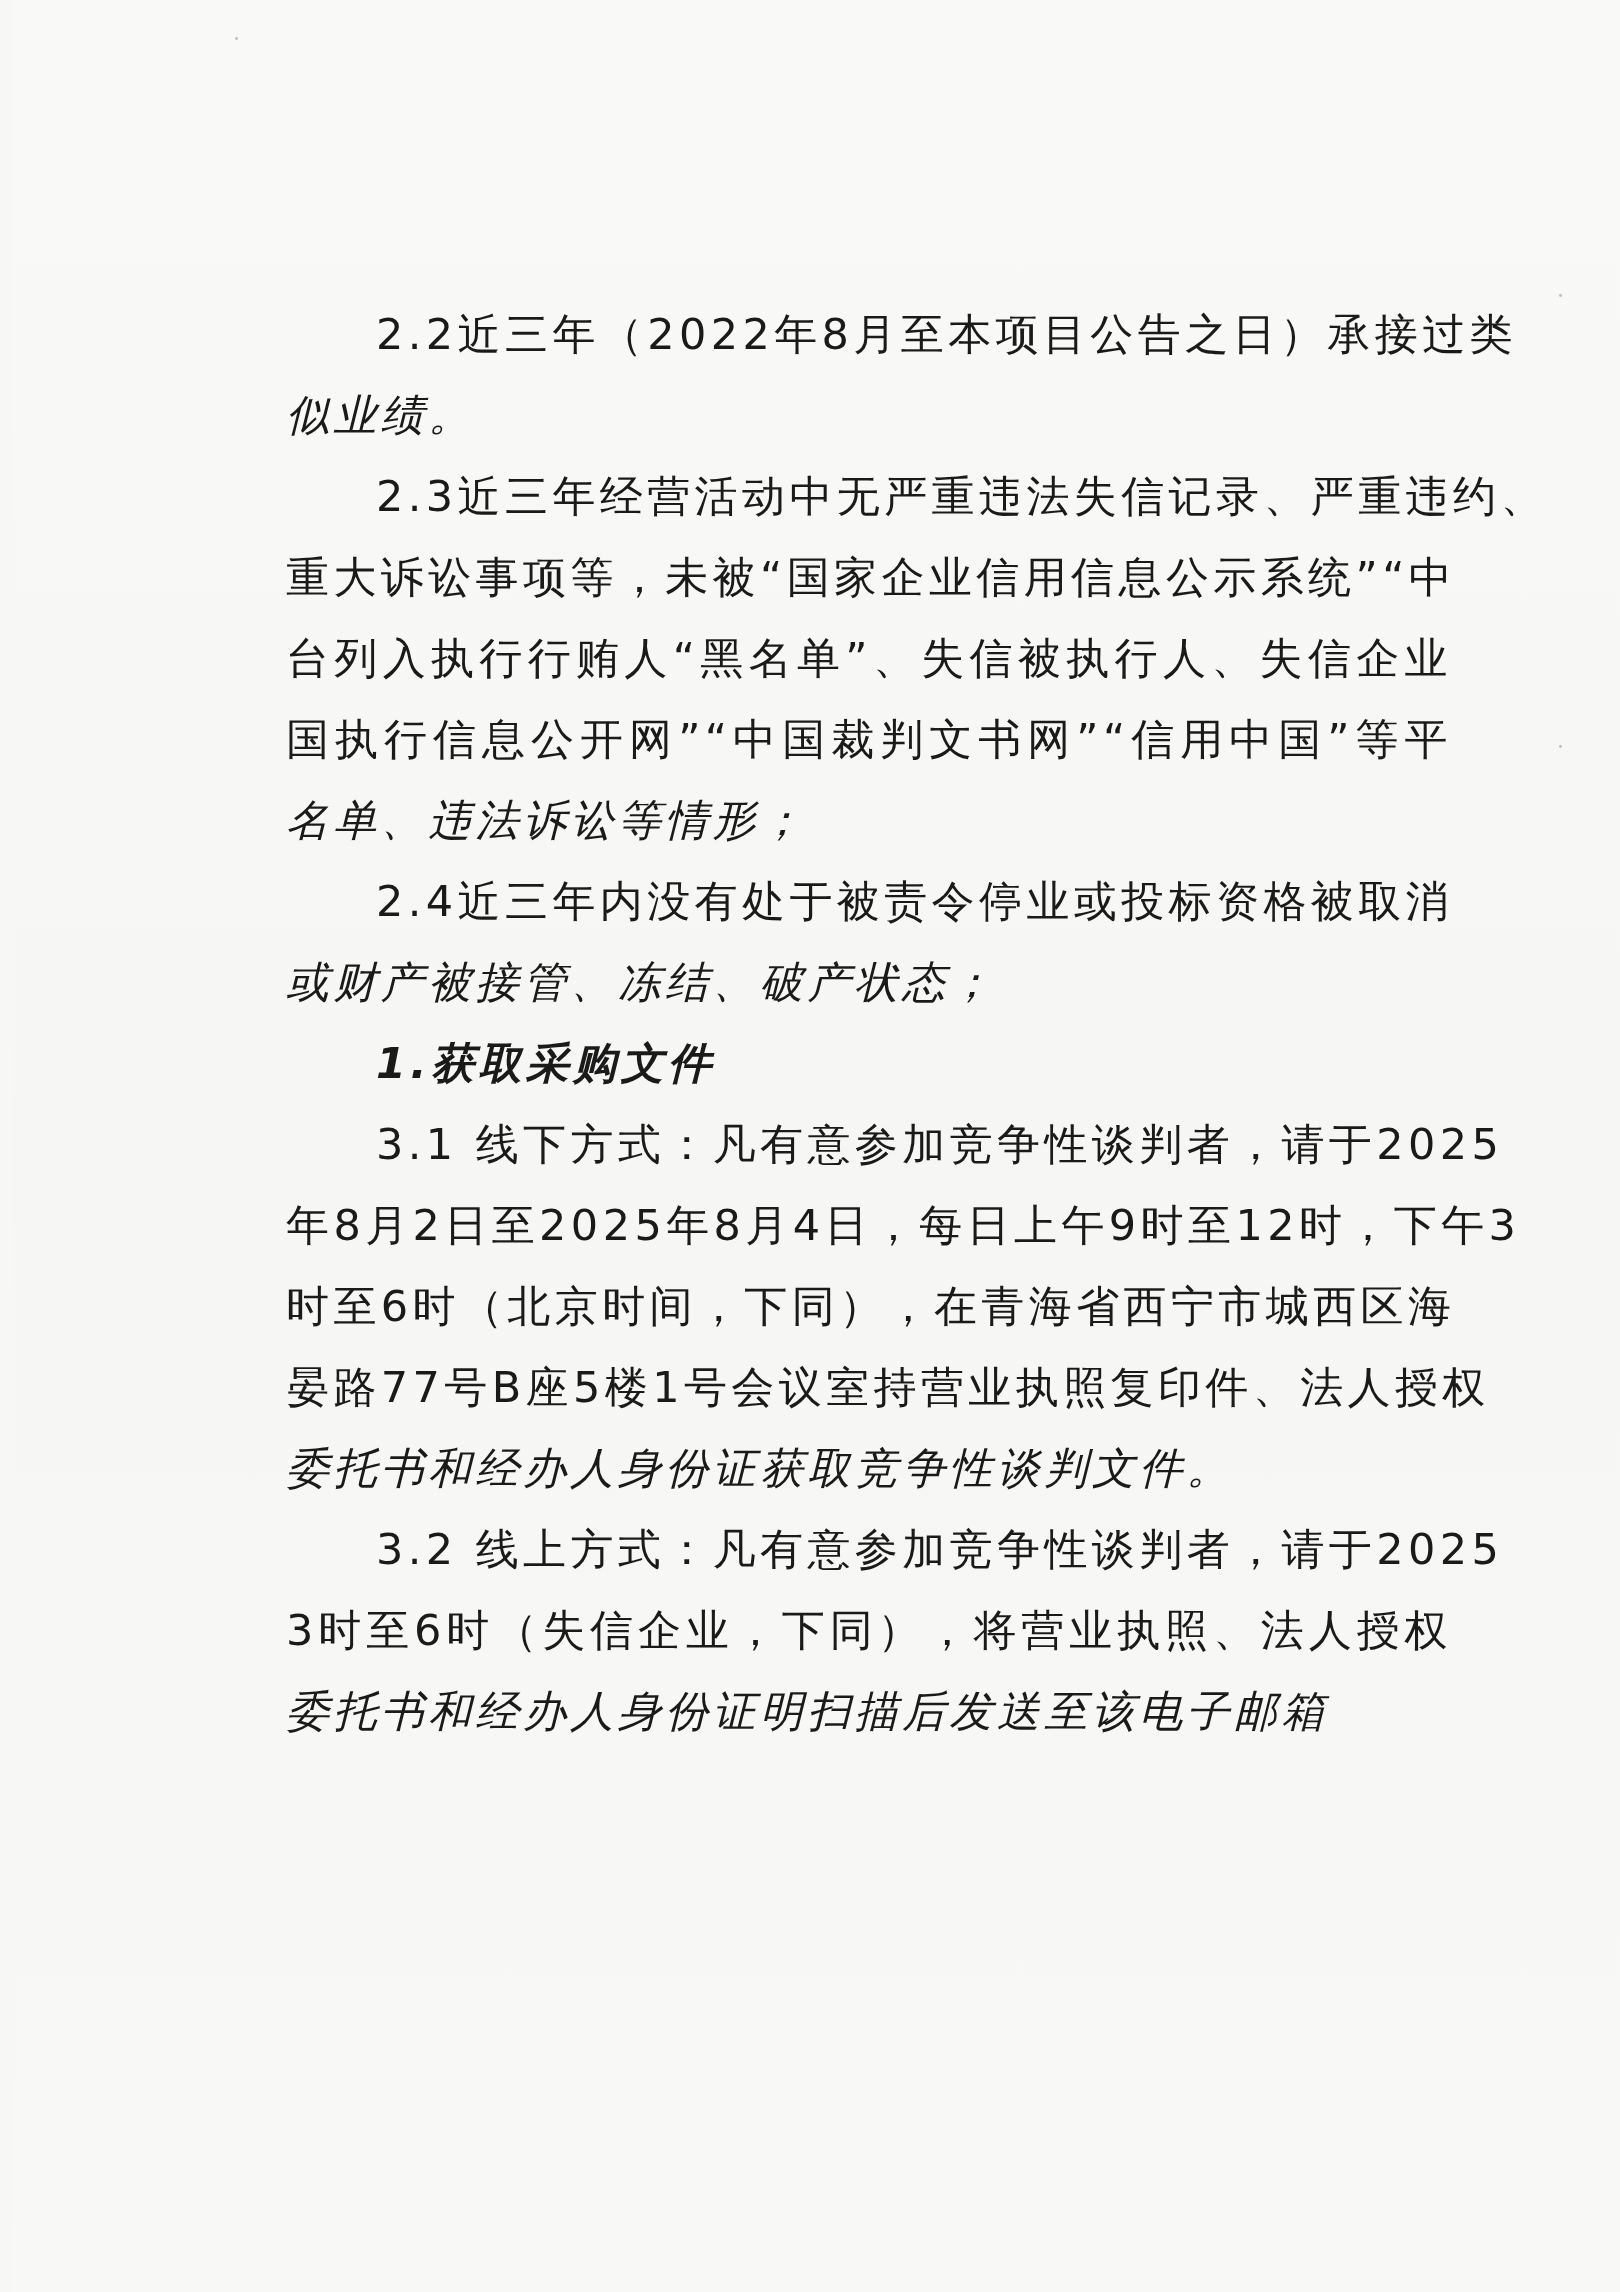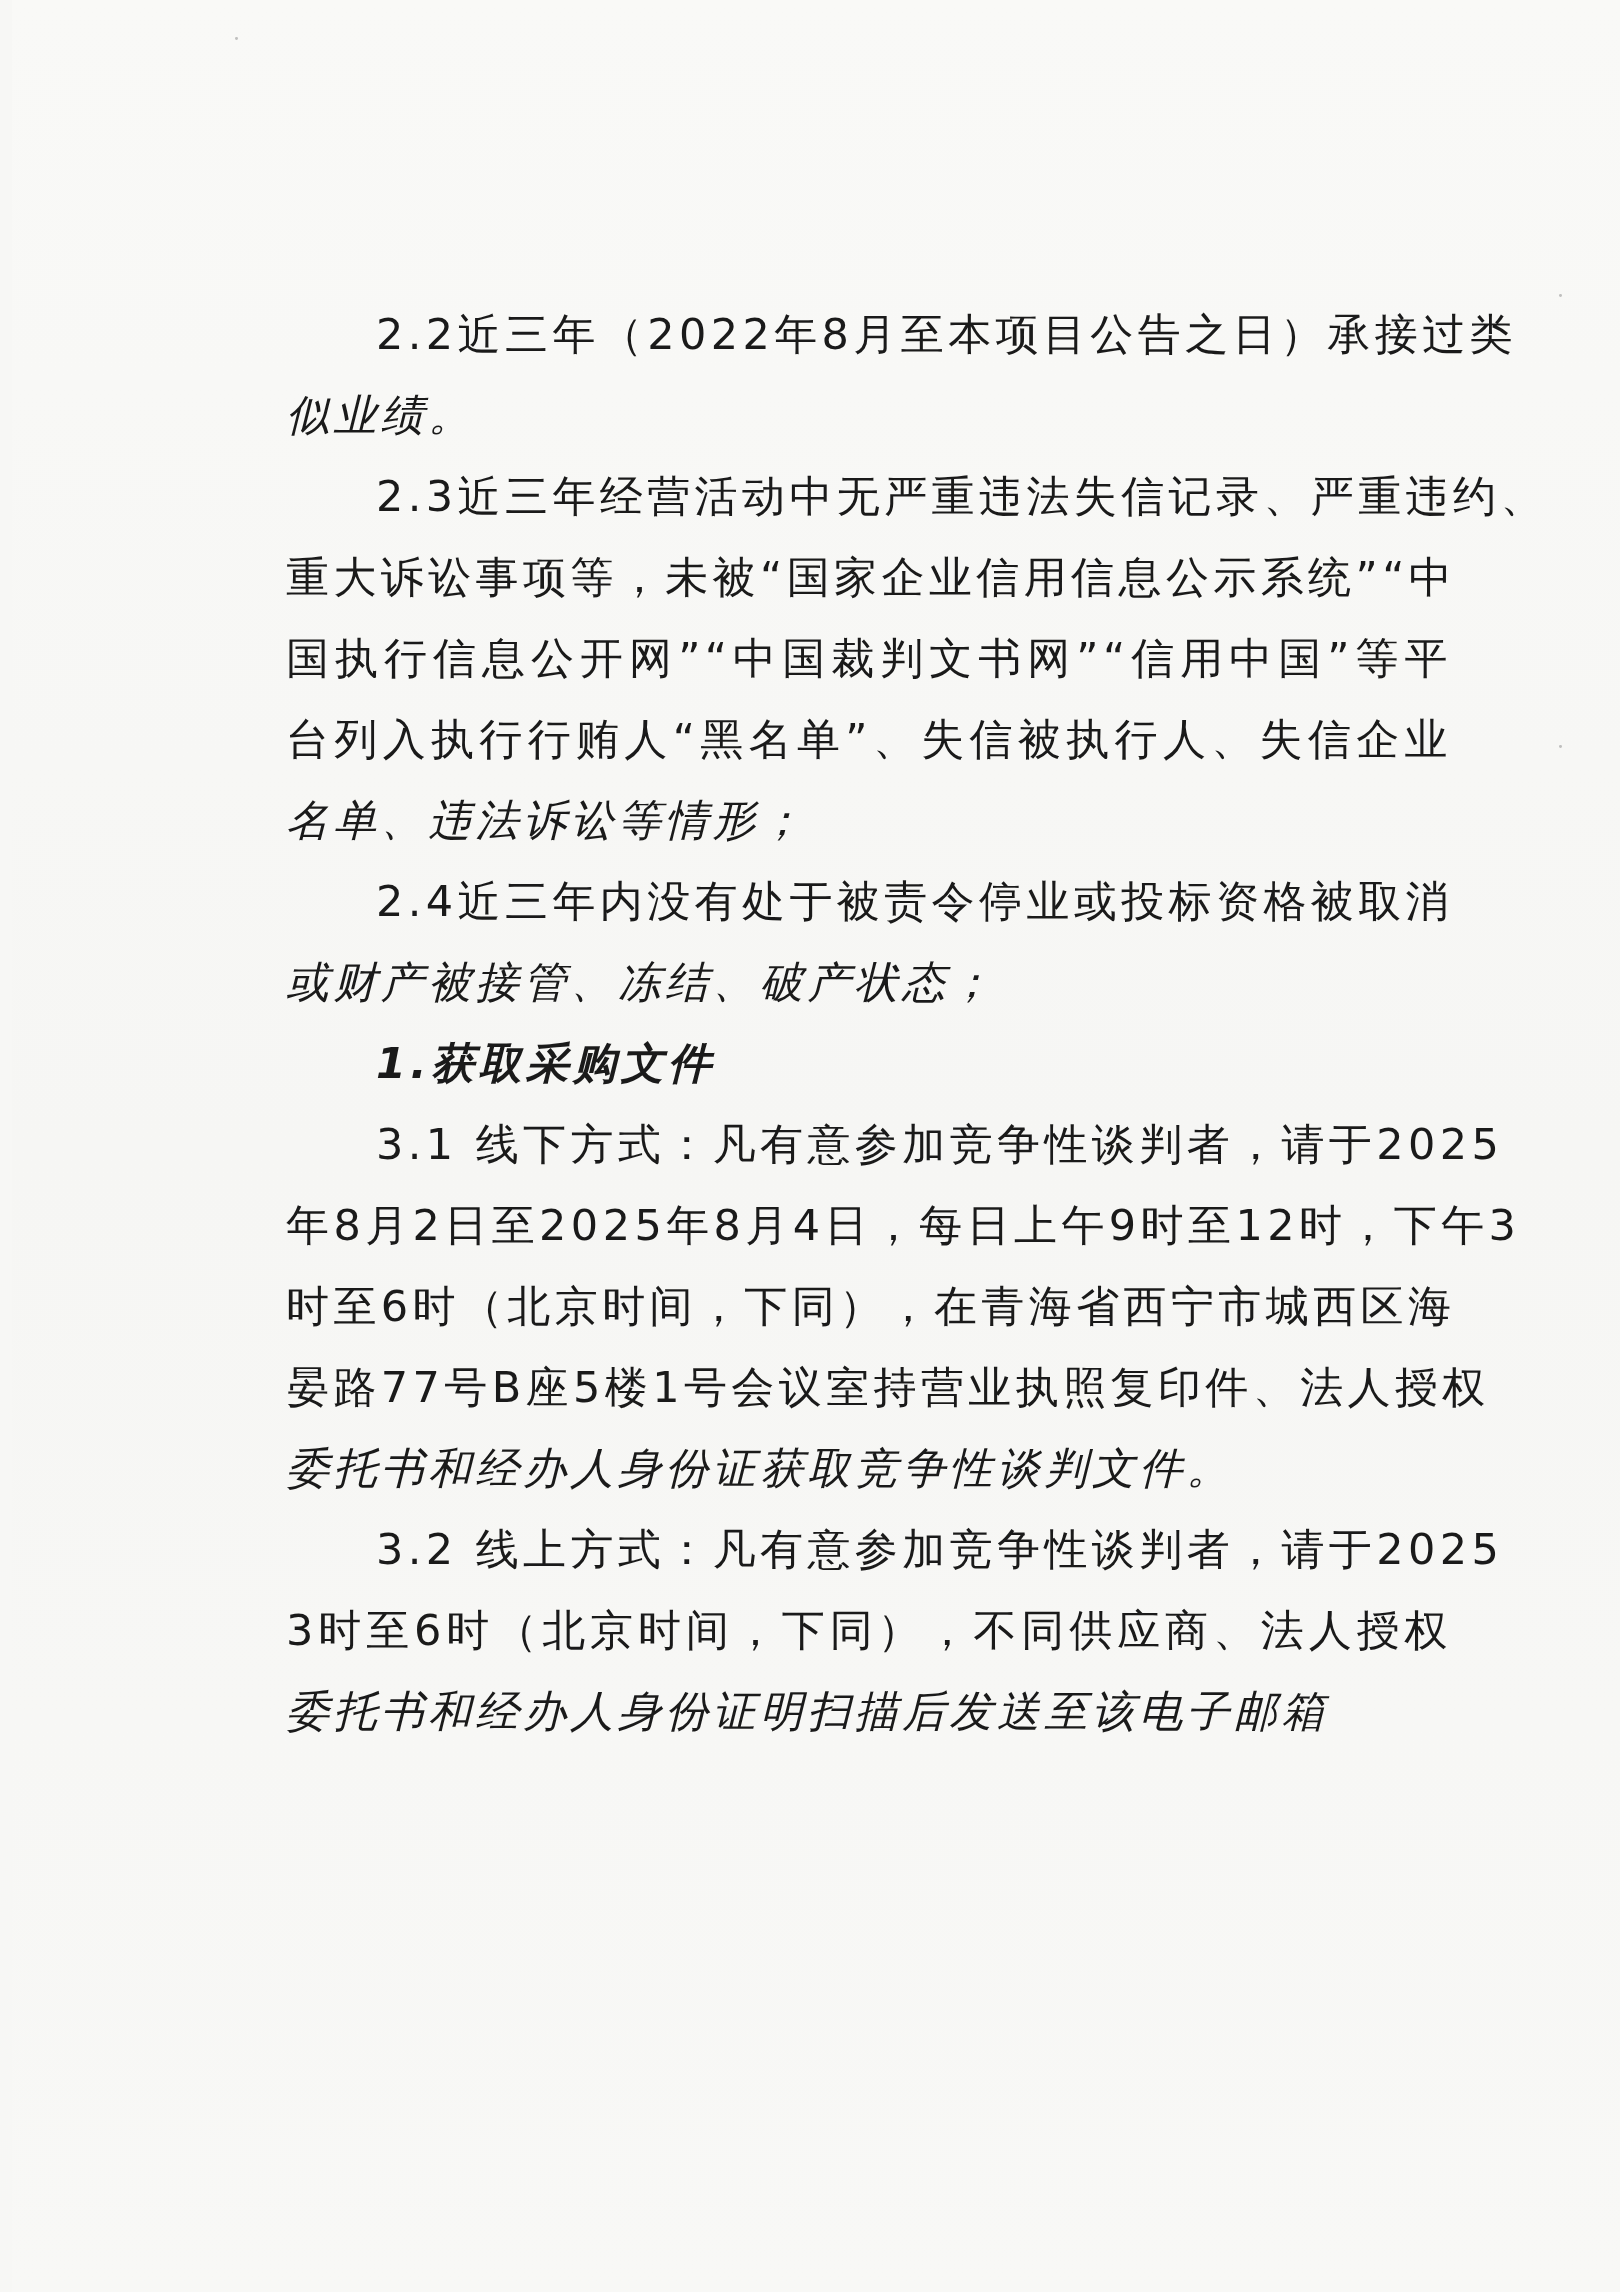--- a/index.html
+++ b/index.html
@@ -58,22 +58,22 @@
   <div class="content">
 
     <div>
       <div class="line indent">2.2近三年（2022年8月至本项目公告之日）承接过类</div>
       <div class="line last">似业绩。</div>
     </div>
 
     <div>
       <div class="line indent">2.3近三年经营活动中无严重违法失信记录、严重违约、</div>
       <div class="line">重大诉讼事项等，未被“国家企业信用信息公示系统”“中</div>
+      <div class="line">台列入执行行贿人“黑名单”、失信被执行人、失信企业</div>
       <div class="line">国执行信息公开网”“中国裁判文书网”“信用中国”等平</div>
-      <div class="line">台列入执行行贿人“黑名单”、失信被执行人、失信企业</div>
       <div class="line last">名单、违法诉讼等情形；</div>
     </div>
 
     <div>
       <div class="line indent">2.4近三年内没有处于被责令停业或投标资格被取消</div>
       <div class="line last">或财产被接管、冻结、破产状态；</div>
     </div>
 
 
     <div>
@@ -83,19 +83,19 @@
     <div>
       <div class="line indent">3.1 线下方式：凡有意参加竞争性谈判者，请于2025</div>
       <div class="line">年8月2日至2025年8月4日，每日上午9时至12时，下午3</div>
       <div class="line">时至6时（北京时间，下同），在青海省西宁市城西区海</div>
       <div class="line">晏路77号B座5楼1号会议室持营业执照复印件、法人授权</div>
       <div class="line last">委托书和经办人身份证获取竞争性谈判文件。</div>
     </div>
 
     <div>
       <div class="line indent">3.2 线上方式：凡有意参加竞争性谈判者，请于2025</div>
-      <div class="line">3时至6时（北京时间，下同），不同供应商、法人授权</div>
+      <div class="line">3时至6时（失信企业，下同），将营业执照、法人授权</div>
       <div class="line last">委托书和经办人身份证明扫描后发送至该电子邮箱</div>
     </div>
 
   </div>
 </div>
 
 
 </body></html>

